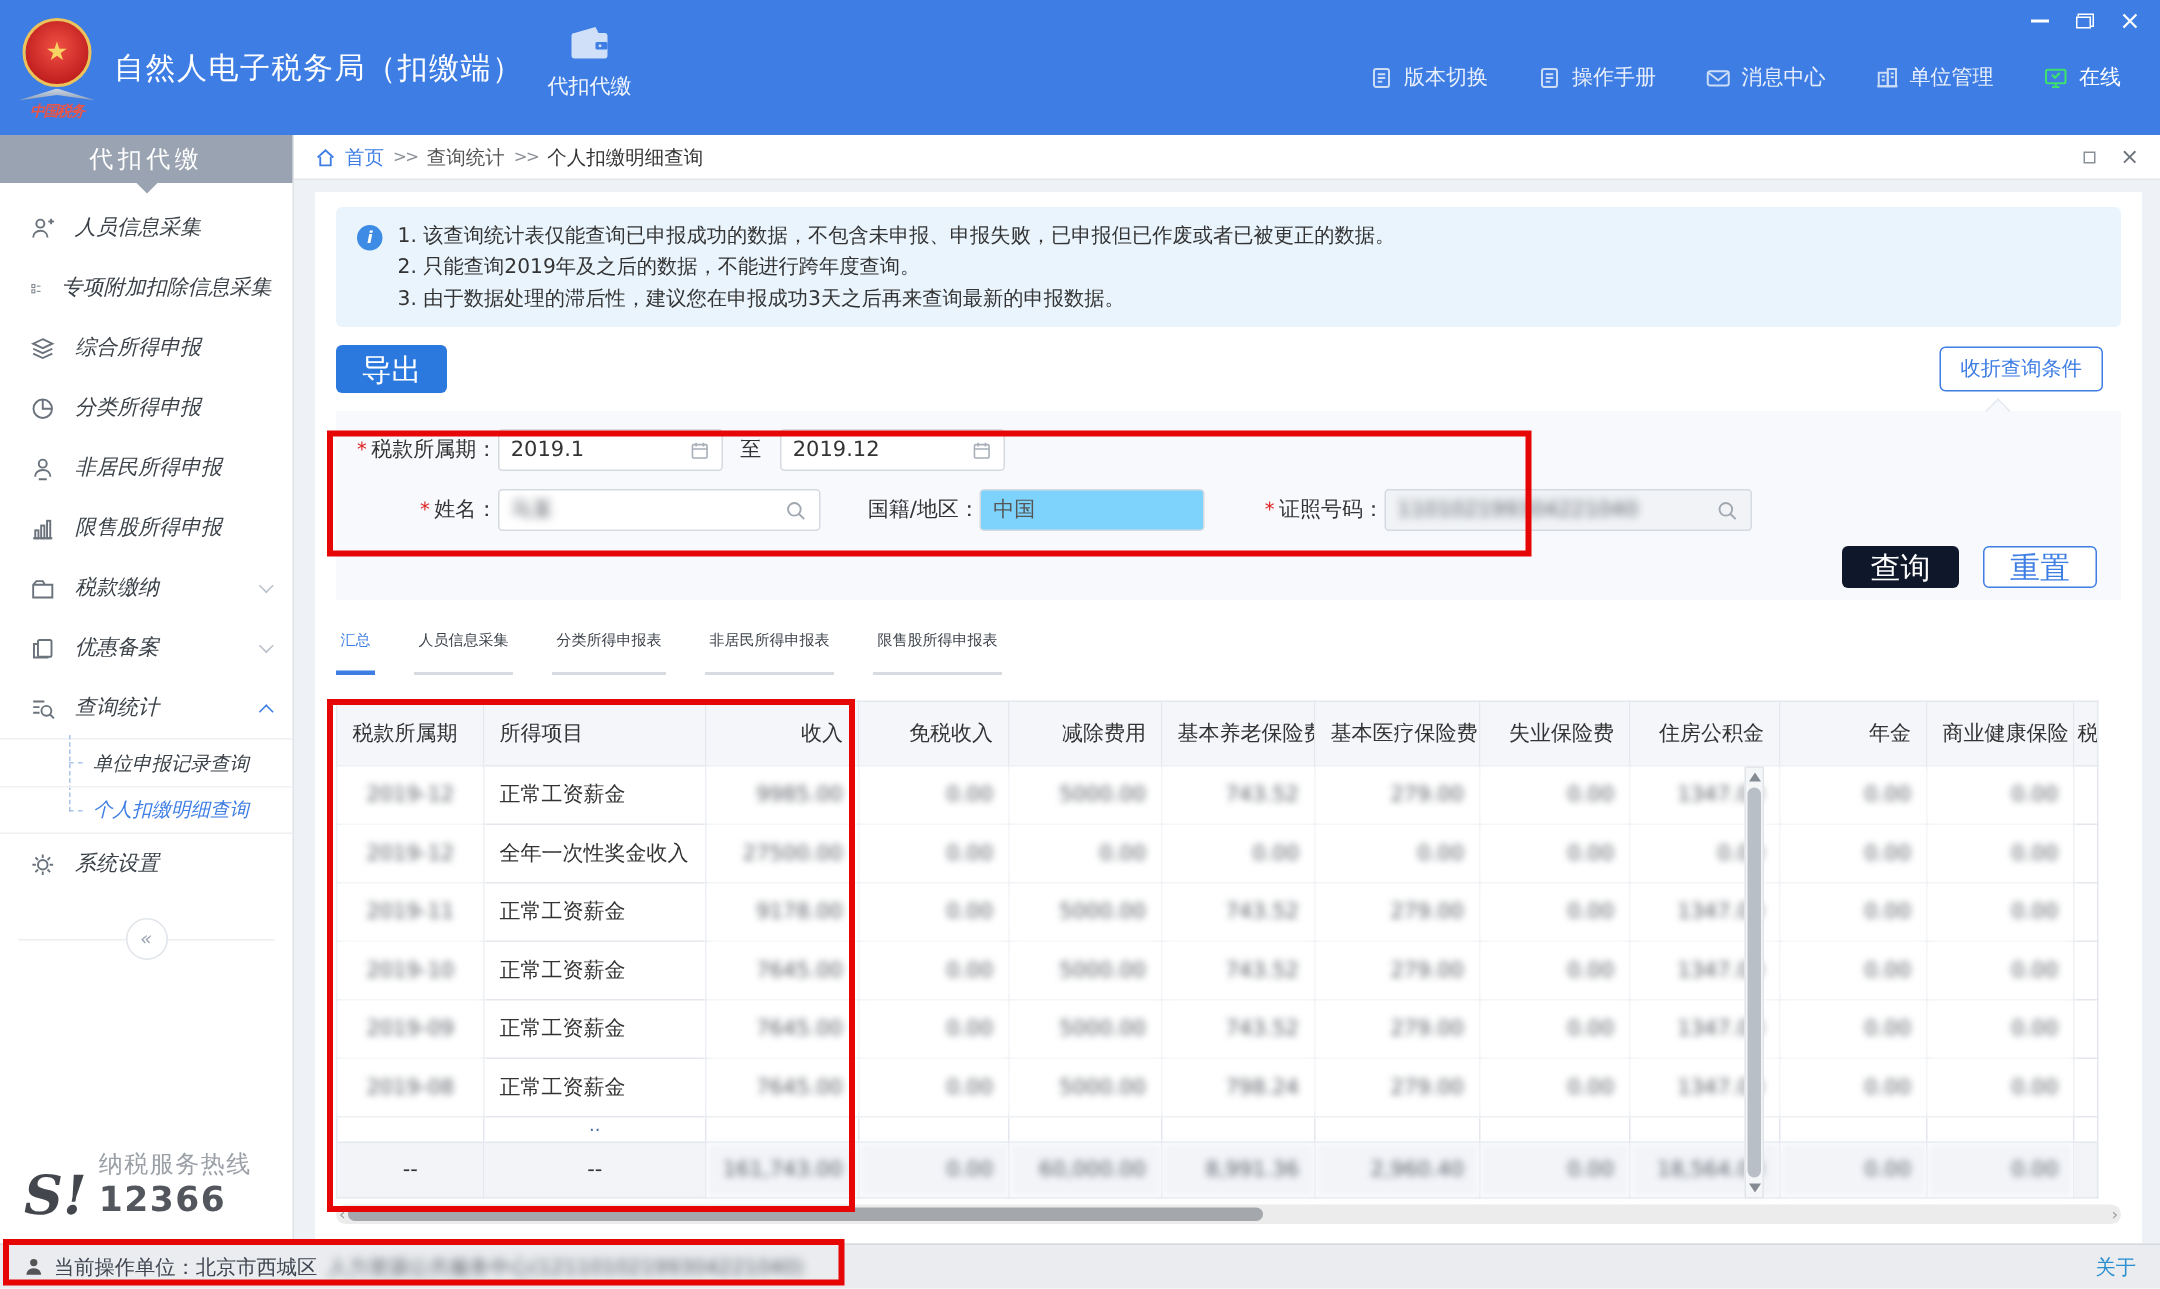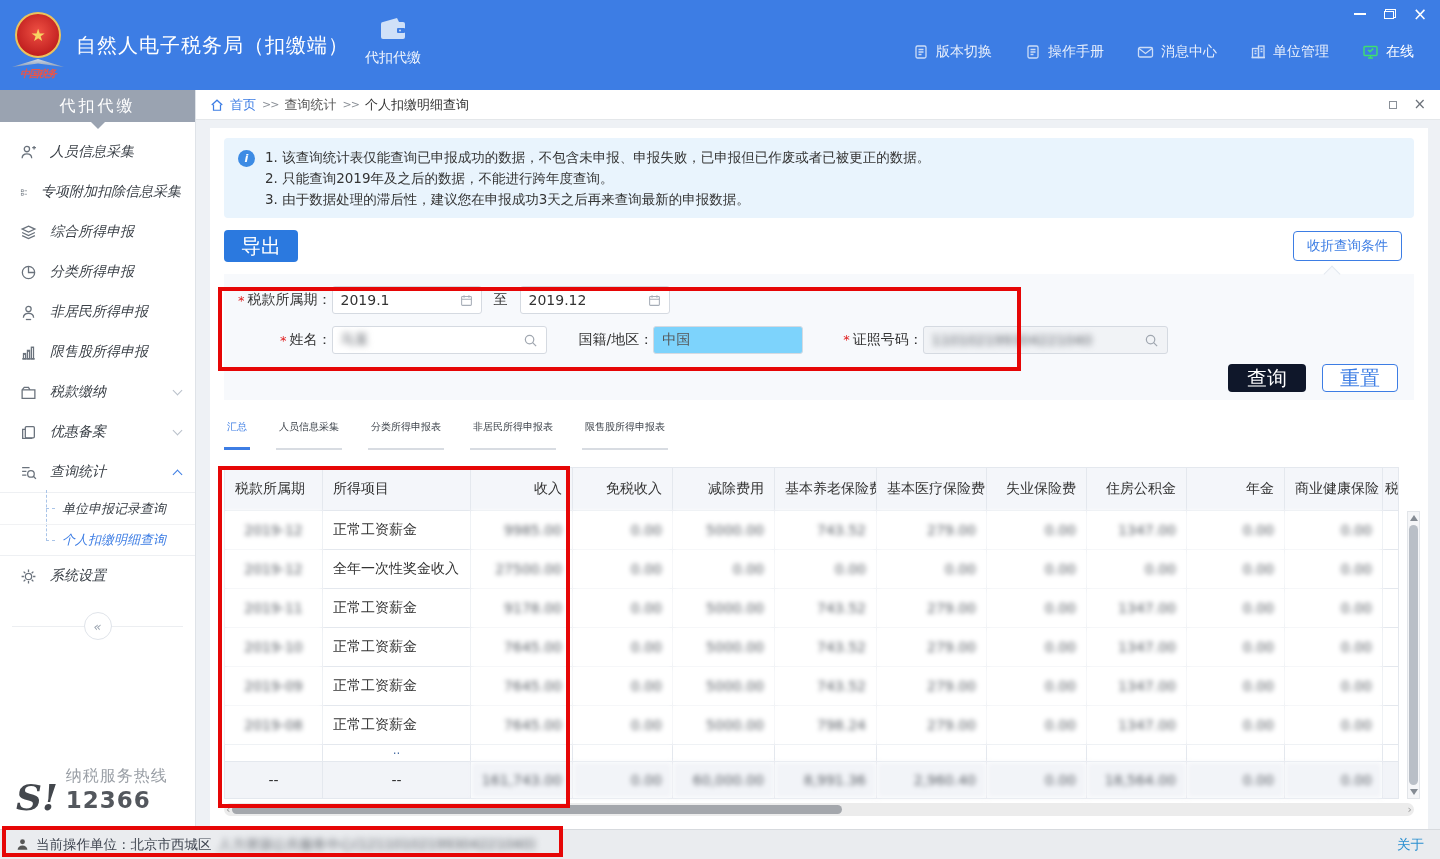--- a/index.html
+++ b/index.html
@@ -104,21 +104,21 @@
   .sep-zhi{margin:0 12px;}
   .lbl-nat{margin-left:32px;} .lbl-id{margin-left:40px;}
   .btn-row{display:flex;justify-content:flex-end;gap:16px;margin-top:10px;padding-right:2px;}
   .btn-query{background:#0f172a;color:#fff;border:none;height:28px;padding:0 19px;}
   .btn-reset{background:#fff;color:var(--accent);border:1px solid var(--accent);height:28px;padding:0 17px;}
 
   .tabs{margin-top:20px;display:flex;gap:26px;height:30px;font-size:10px;text-align:center;}
   .tab{padding:0 3px 8px;color:#3c424a;border-bottom:2px solid #d8dce2;cursor:pointer;white-space:nowrap;}
   .tab.active{color:var(--accent);border-bottom:3px solid var(--accent);}
 
-  .table-wrap{margin-top:17px;position:relative;width:1196px;}
+  .table-wrap{margin-top:17px;position:relative;width:952px;}
   table{border-collapse:collapse;table-layout:fixed;width:1174px;font-size:14px;}
   th,td{border:1px solid #e4e8ee;padding:0 10px;overflow:hidden;white-space:nowrap;}
   thead th{height:43px;background:#f4f6fa;font-weight:normal;color:#333;text-align:right;}
   tbody td{height:39px;color:#333;text-align:right;background:#fff;}
   .al{text-align:left!important;} .ac{text-align:center!important;}
   .blur{filter:blur(2.5px);color:#5a5f66;}
   .blur3{filter:blur(3px);color:#5a5f66;}
   tr.ellipsis-row td{height:17px;border-bottom:none;color:#4a6fa5;font-size:12px;line-height:10px;vertical-align:top;}
   tr.total-row td{background:#f2f4f8;height:37px;}
 

